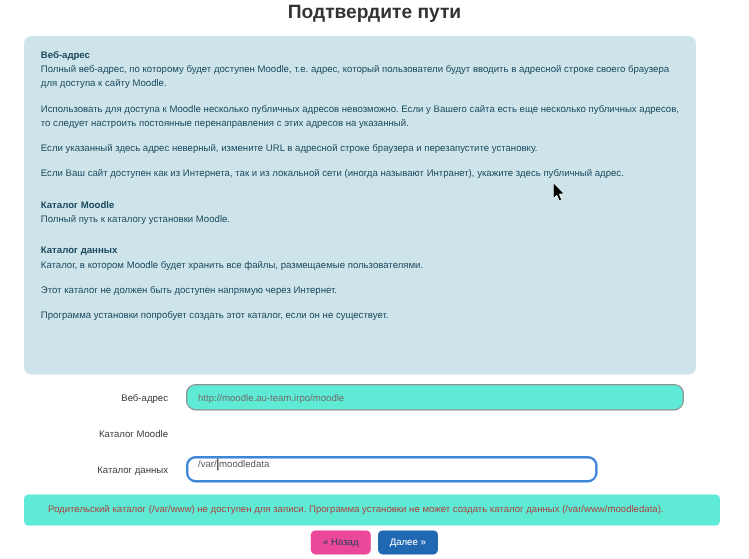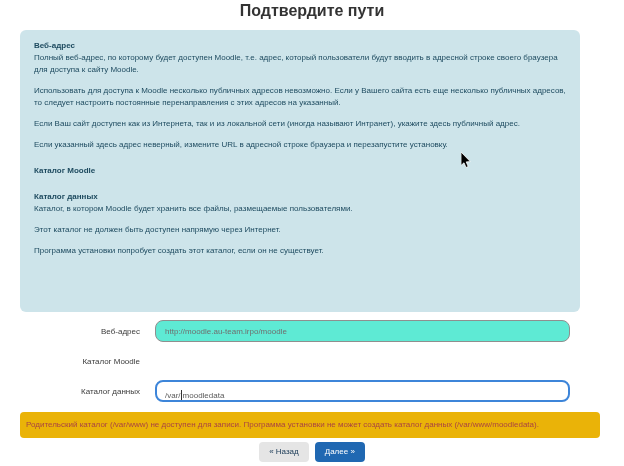--- a/index.html
+++ b/index.html
@@ -69,49 +69,49 @@
     border: 1px solid #8f8f8f;
     border-radius: 8px;
     background: #5eead4;
     color: #6f6f6f;
     font-size: 8px;
     font-family: "Liberation Sans", sans-serif;
     padding: 0 9px;
     outline: none;
   }
   .fake-input {
-    width: 415px;
+    width: 343px;
     height: 22px;
     border: 2px solid #3d85d9;
     border-radius: 8px;
     background: #ffffff;
     color: #5a5a5a;
     font-size: 8px;
     padding: 0 8px;
     display: flex;
-    align-items: flex-end;
+    align-items: flex-start;
   }
   .caret {
     display: inline-block;
     width: 1px;
     height: 10px;
     background: #333333;
     margin: 0 0.5px;
   }
 
   .error-alert {
     position: absolute;
     top: 412px; left: 20px;
     width: 580px; height: 26px;
-    background: #eab308;
+    background: #5eead4;
     border-radius: 4px;
     color: #a94442;
     font-size: 8px;
     line-height: 12px;
-    padding: 7px 6px;
+    padding: 7px 20px;
     overflow: hidden;
   }
 
   .button-row {
     position: absolute;
     top: 442px; left: 0;
     width: 100%;
     display: flex;
     justify-content: center;
     gap: 6px;
@@ -119,21 +119,21 @@
   .btn {
     height: 20px;
     padding: 0 10px;
     border: none;
     border-radius: 4px;
     font-size: 8px;
     font-family: "Liberation Sans", sans-serif;
     line-height: 20px;
     cursor: pointer;
   }
-  .btn-back { background: #e5e5e5; color: #22415c; }
+  .btn-back { background: #ec4899; color: #22415c; }
   .btn-next { background: #2068b2; color: #ffffff; }
 
   .mouse-cursor {
     position: absolute;
     top: 152px; left: 461px;
     width: 11px; height: 17px;
     pointer-events: none;
   }
 </style>
 </head>
@@ -141,25 +141,26 @@
 
 <div class="page">
 
   <h1 class="page-title">Подтвердите пути</h1>
 
   <div class="infobox">
     <div class="info-section">
       <div class="info-heading">Веб-адрес</div>
       <p>Полный веб-адрес, по которому будет доступен Moodle, т.е. адрес, который пользователи будут вводить в адресной строке своего браузера для доступа к сайту Moodle.</p>
       <p>Использовать для доступа к Moodle несколько публичных адресов невозможно. Если у Вашего сайта есть еще несколько публичных адресов, то следует настроить постоянные перенаправления с этих адресов на указанный.</p>
+      <p>Если указанный здесь адрес неверный, измените URL в адресной строке браузера и перезапустите установку.</p>
       <p>Если Ваш сайт доступен как из Интернета, так и из локальной сети (иногда называют Интранет), укажите здесь публичный адрес.</p>
-      <p>Если указанный здесь адрес неверный, измените URL в адресной строке браузера и перезапустите установку.</p>
     </div>
     <div class="info-section">
       <div class="info-heading">Каталог Moodle</div>
+      <p>Полный путь к каталогу установки Moodle.</p>
     </div>
     <div class="info-section">
       <div class="info-heading">Каталог данных</div>
       <p>Каталог, в котором Moodle будет хранить все файлы, размещаемые пользователями.</p>
       <p>Этот каталог не должен быть доступен напрямую через Интернет.</p>
       <p>Программа установки попробует создать этот каталог, если он не существует.</p>
     </div>
   </div>
 
   <div class="form-row row-1">

